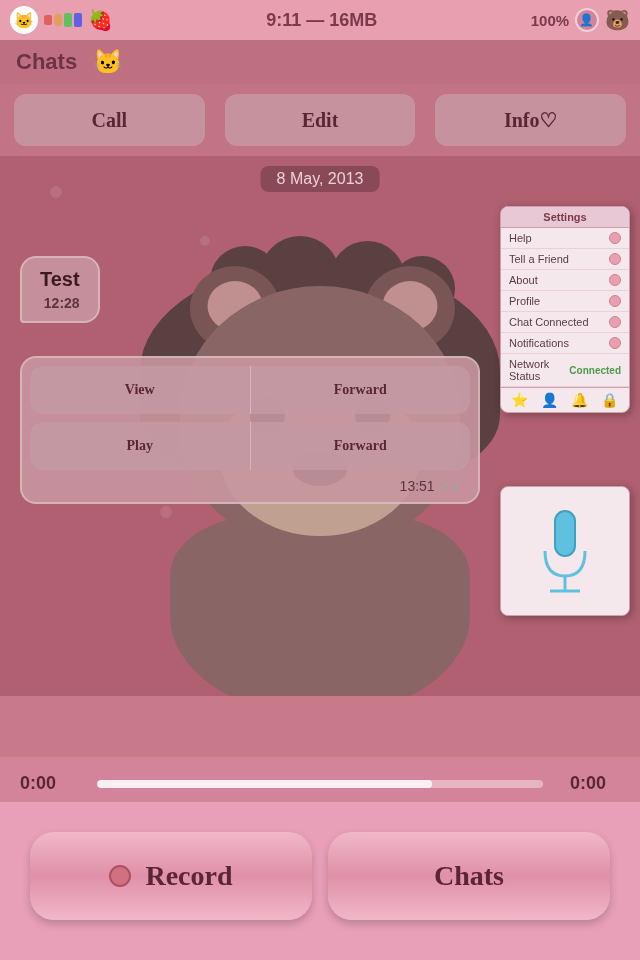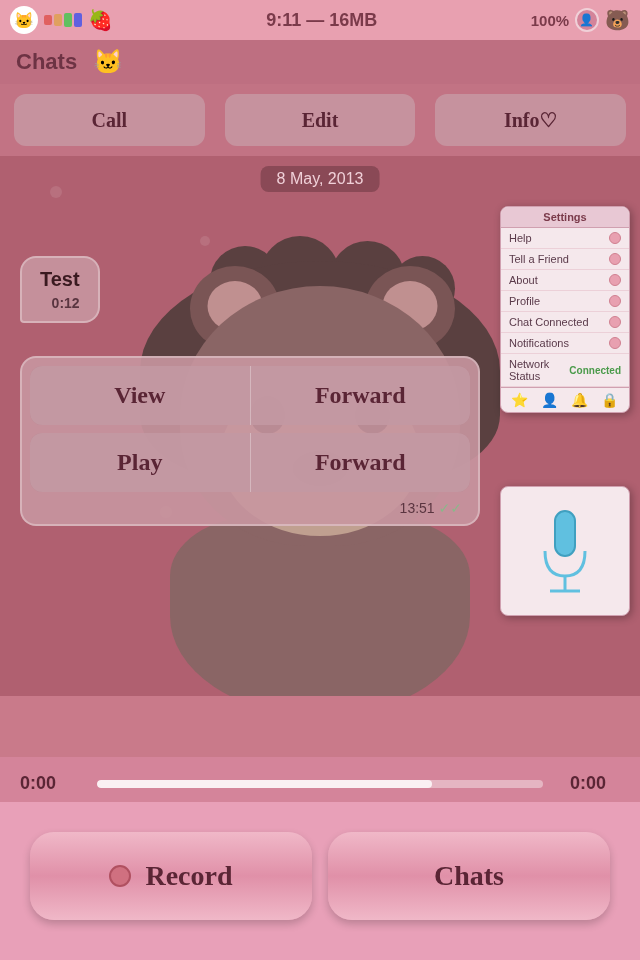--- a/index.html
+++ b/index.html
@@ -272,21 +272,21 @@
       width: 460px;
       gap: 0;
       border-radius: 12px;
       overflow: hidden;
       background: rgba(180, 130, 140, 0.8);
       z-index: 7;
     }
     .msg-action-btn {
       flex: 1;
       padding: 16px 0;
-      font-size: 24px;
+      font-size: 14px;
       color: #5a2535;
       background: rgba(200, 160, 170, 0.7);
       border: none;
       border-right: 1px solid rgba(255,255,255,0.3);
       font-family: 'Comic Sans MS', cursive;
       cursor: pointer;
       font-weight: bold;
     }
     .msg-action-btn:last-child { border-right: none; }
 
@@ -455,21 +455,21 @@
     <div>Test</div>
     <div class="bubble-time">
       <span>0:27</span>
       <span class="check-marks">✓✓</span>
     </div>
   </div>
 
   <div class="bubble-received" style="left:20px;top:100px;z-index:8;">
     <div>Test</div>
     <div class="bubble-time">
-      <span>0:12</span>
+      <span>12:28</span>
     </div>
   </div>
 
   <div class="img-bubble" style="left:20px;top:200px;width:460px;">
 
     <div class="msg-actions" style="position:relative;width:100%;margin-bottom:8px;">
       <button class="msg-action-btn">View</button>
       <button class="msg-action-btn">Forward</button>
     </div>
 

